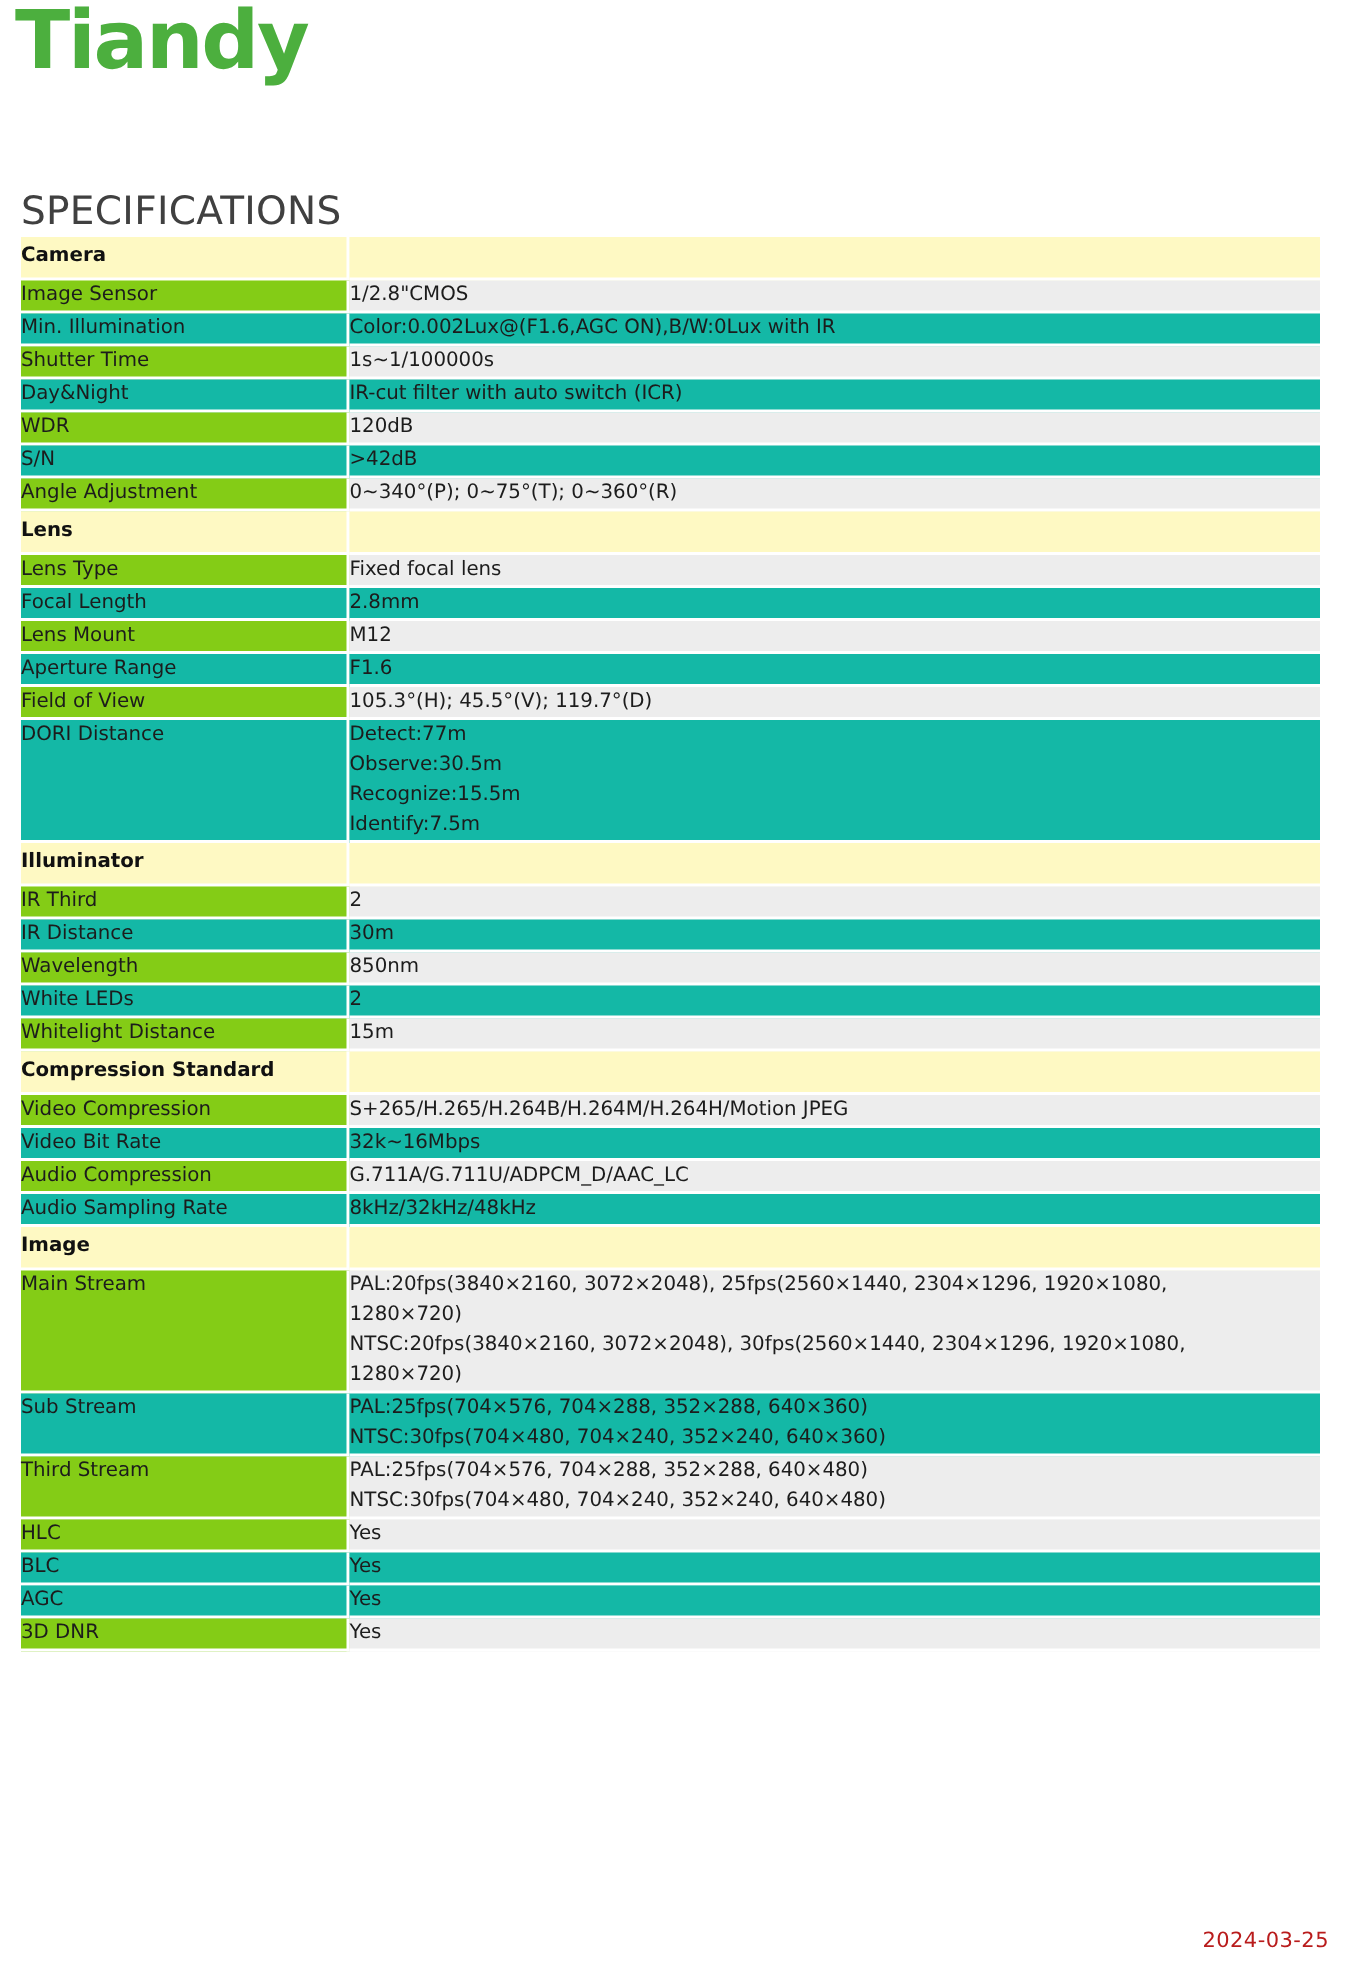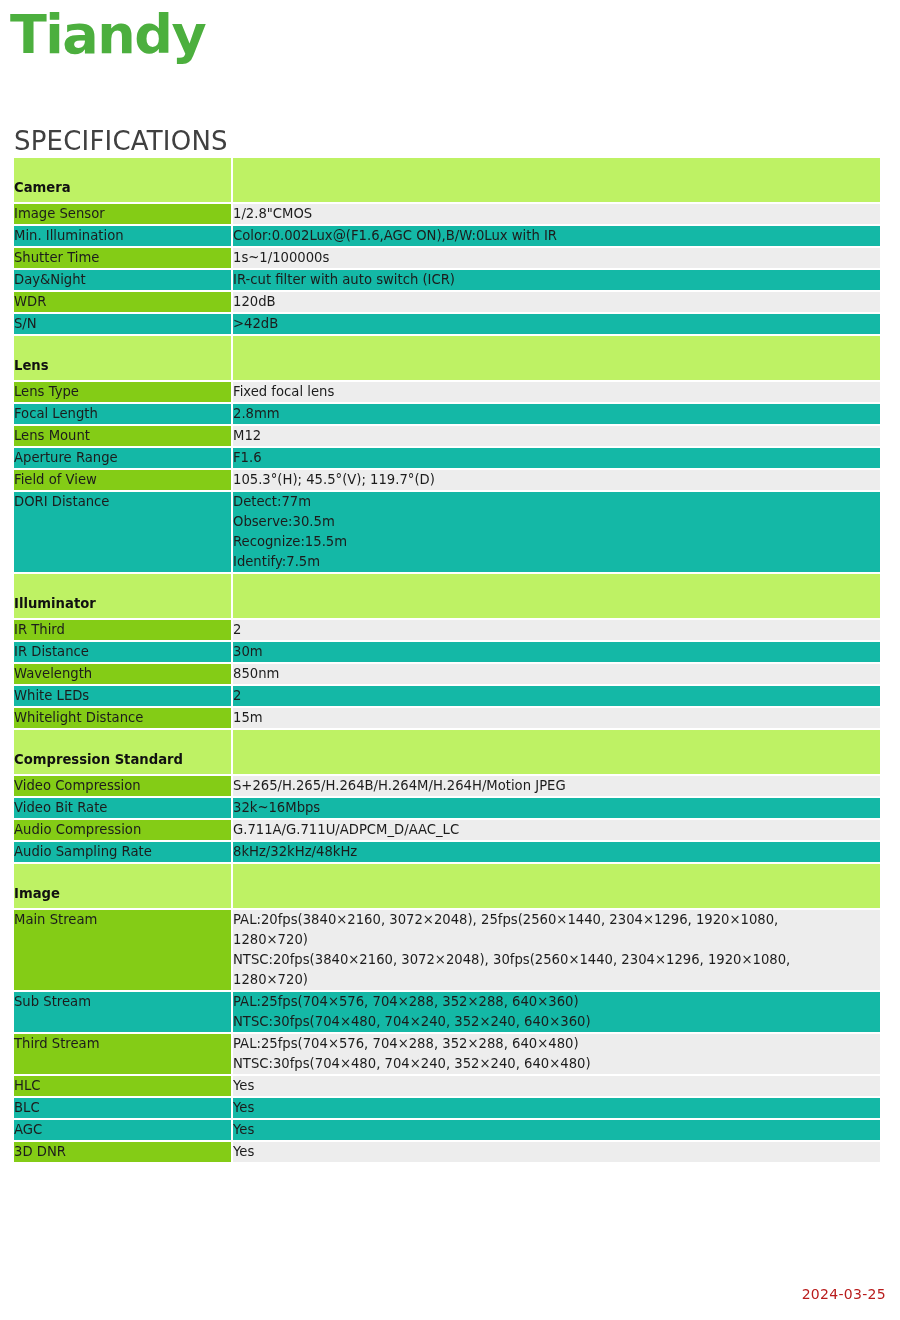--- a/index.html
+++ b/index.html
@@ -17,21 +17,21 @@
     overflow: hidden;
   }
 
   
   .logo-wrap {
     position: absolute;
     left: 10px;
     top: 0px;
     height: 62px;
     display: flex;
-    align-items: flex-end;
+    align-items: flex-start;
   }
   .logo-text {
     font-family: "DejaVu Sans", "Liberation Sans", sans-serif;
     font-size: 54px;
     font-weight: bold;
     letter-spacing: -1.5px;
     line-height: 1;
     color: #4CAF3E;
   }
 
@@ -84,25 +84,25 @@
   }
 
   
   tr.row td {
     border-bottom: 2px solid #ffffff;
   }
 
   
   tr.group .cell-label,
   tr.group .cell-value {
-    background: #bef264;
+    background: #fef9c3;
     color: #111111;
     font-weight: bold;
     font-size: 13.2px;
-    padding-top: 20px;
+    padding-top: 3px;
     padding-bottom: 4px;
   }
   tr.group .cell-label {
     border-right: 2px solid #ffffff;
   }
   tr.group td {
     border-bottom: 2px solid #ffffff;
   }
 
   .value-line { display: block; }
@@ -161,20 +161,26 @@
         <td class="cell-value">
           <span class="value-line">120dB</span>
         </td>
       </tr>
       <tr class="row alt">
         <td class="cell-label">S/N</td>
         <td class="cell-value">
           <span class="value-line">&gt;42dB</span>
         </td>
       </tr>
+      <tr class="row">
+        <td class="cell-label">Angle Adjustment</td>
+        <td class="cell-value">
+          <span class="value-line">0~340°(P); 0~75°(T); 0~360°(R)</span>
+        </td>
+      </tr>
       <tr class="group">
         <td class="cell-label">Lens</td>
         <td class="cell-value">&nbsp;</td>
       </tr>
       <tr class="row">
         <td class="cell-label">Lens Type</td>
         <td class="cell-value">
           <span class="value-line">Fixed focal lens</span>
         </td>
       </tr>

